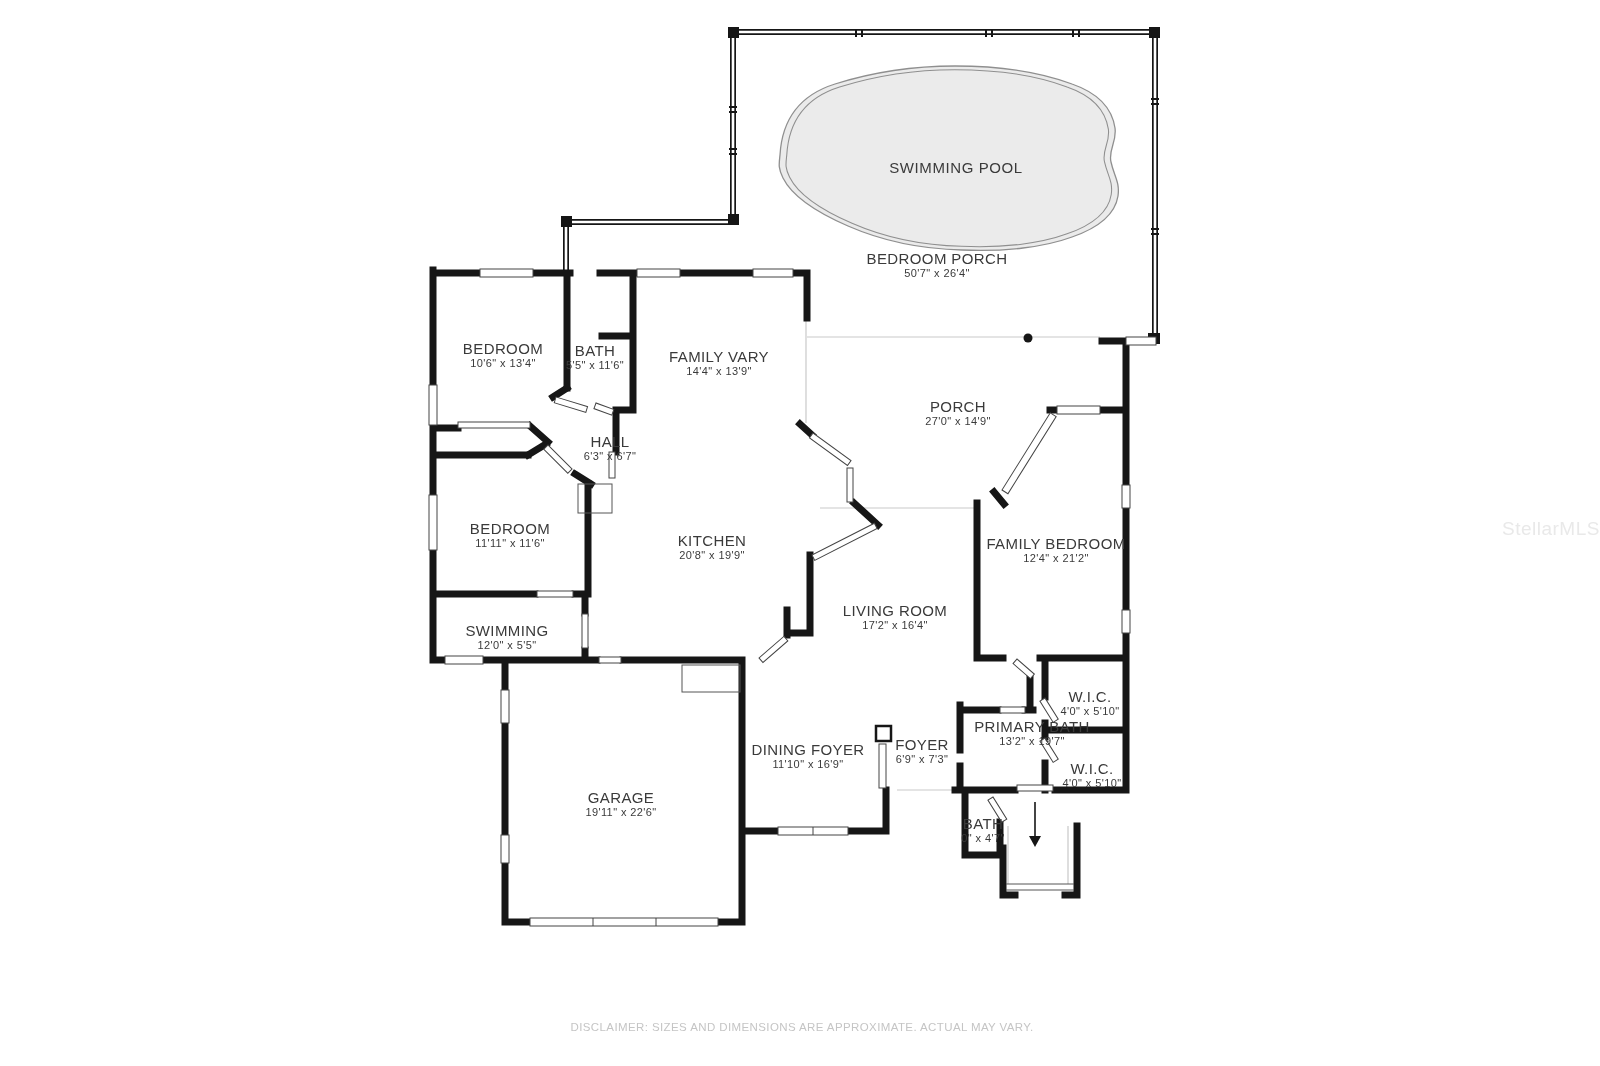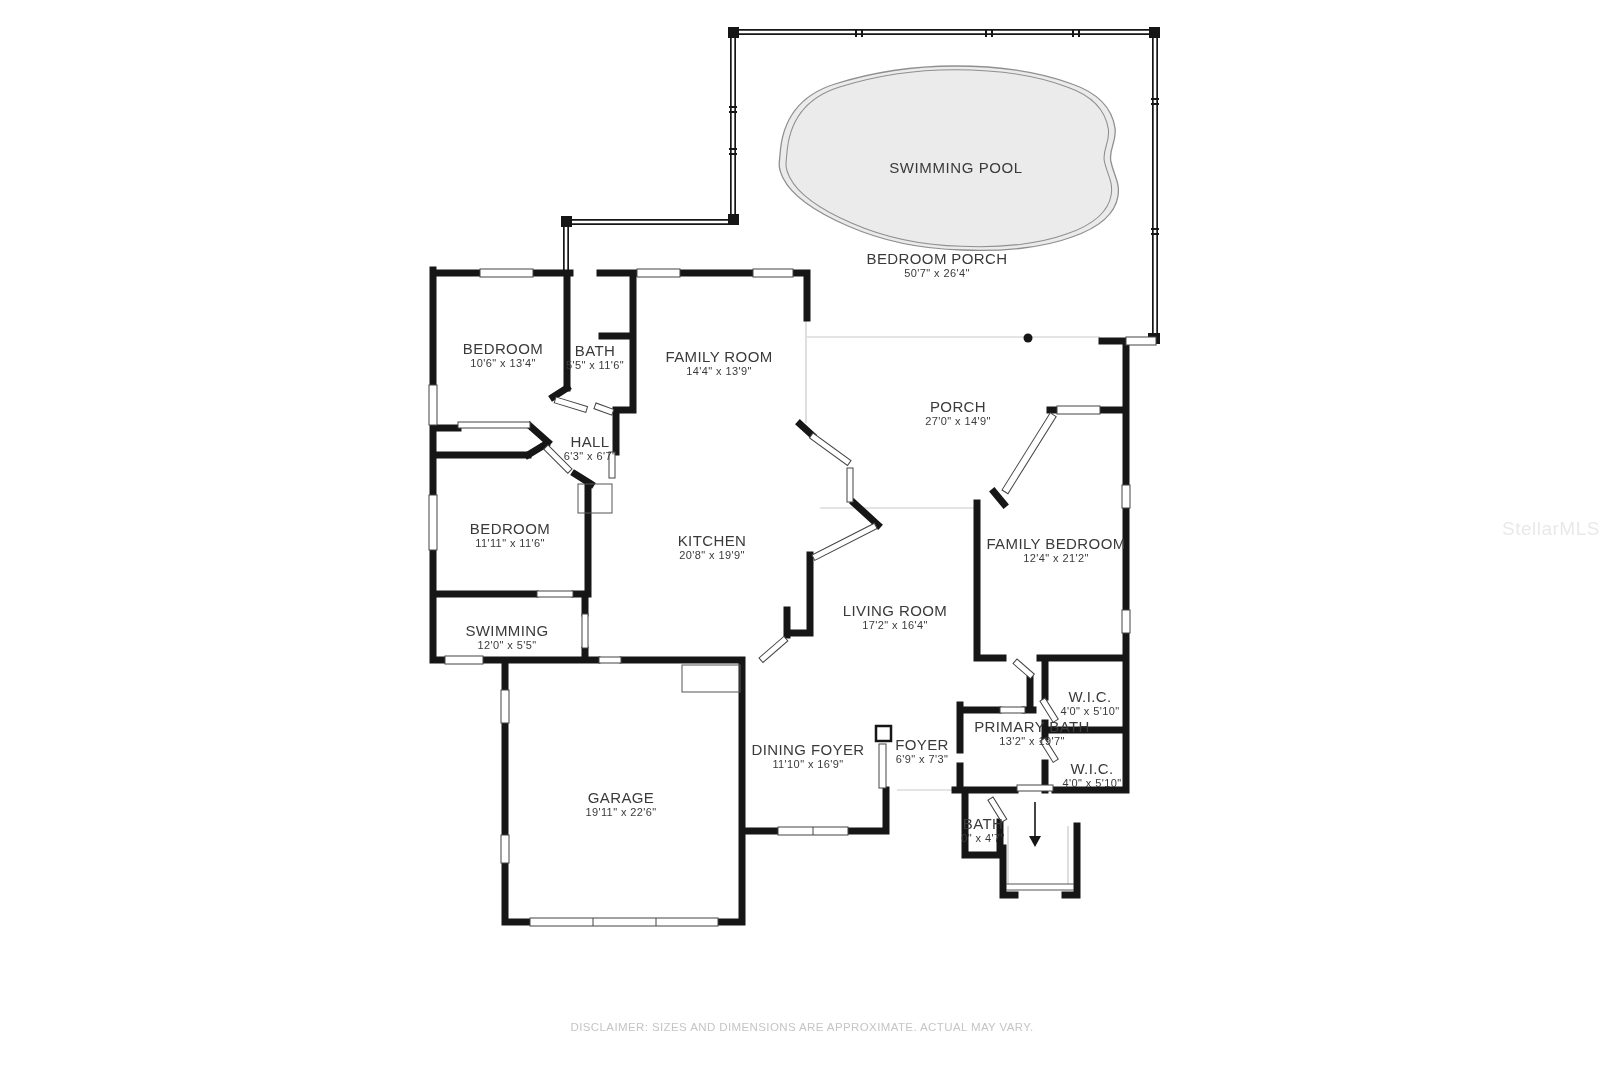--- a/index.html
+++ b/index.html
@@ -226,25 +226,25 @@
     <div class="rn">BEDROOM</div>
     <div class="rd">10'6" x 13'4"</div>
   </div>
 
   <div class="room-label" style="left:595px;top:344px">
     <div class="rn">BATH</div>
     <div class="rd">5'5" x 11'6"</div>
   </div>
 
   <div class="room-label" style="left:719px;top:350px">
-    <div class="rn">FAMILY ROOM</div>
+    <div class="rn">FAMILY VARY</div>
     <div class="rd">14'4" x 13'9"</div>
   </div>
 
-  <div class="room-label" style="left:590px;top:435px">
+  <div class="room-label" style="left:610px;top:435px">
     <div class="rn">HALL</div>
     <div class="rd">6'3" x 6'7"</div>
   </div>
 
   <div class="room-label" style="left:510px;top:522px">
     <div class="rn">BEDROOM</div>
     <div class="rd">11'11" x 11'6"</div>
   </div>
 
   <div class="room-label" style="left:712px;top:534px">

